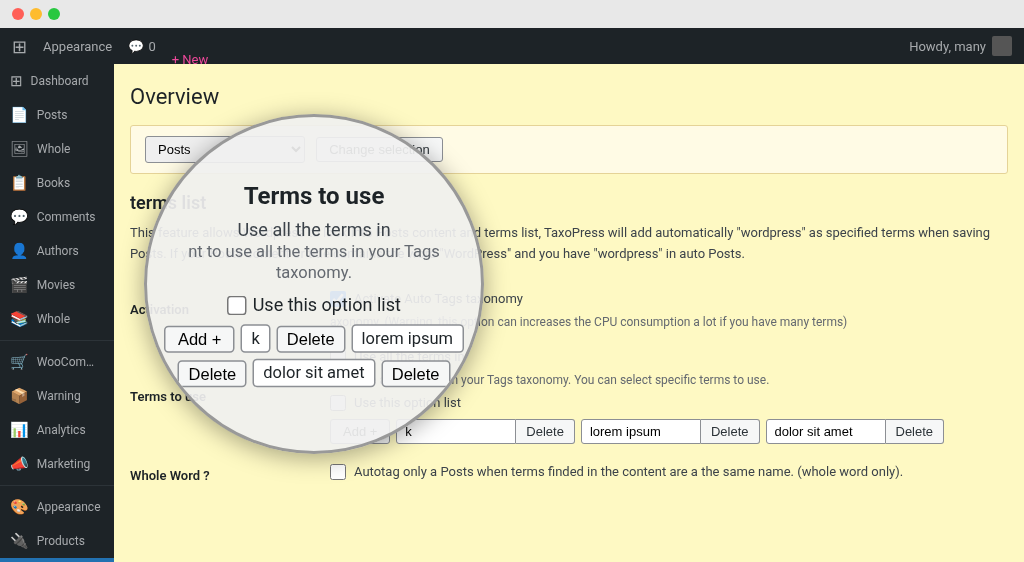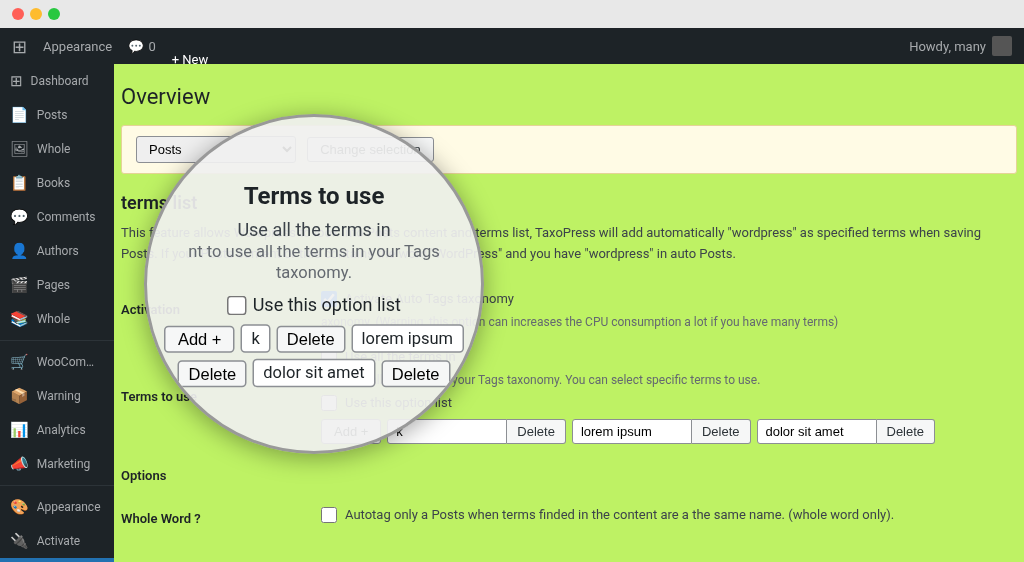--- a/index.html
+++ b/index.html
@@ -10,37 +10,37 @@
     .titlebar-btn { width: 12px; height: 12px; border-radius: 50%; border: none; cursor: pointer; }
     .btn-close { background: #ff5f57; }
     .btn-min { background: #febc2e; }
     .btn-max { background: #28c840; }
 
     
     .admin-bar { height: 36px; background: #1d2327; display: flex; align-items: center; padding: 0 12px; gap: 16px; flex-shrink: 0; color: #a7aaad; font-size: 13px; }
     .admin-bar .wp-logo { color: #a7aaad; font-size: 18px; }
     .admin-bar .site-name { color: #a7aaad; display: flex; align-items: center; gap: 4px; }
     .admin-bar .comments-link { display: flex; align-items: center; gap: 4px; color: #a7aaad; }
-    .admin-bar .new-link { color: #ffffff; margin-top: 27px; }
+    .admin-bar .new-link { color: #ec4899; margin-top: 27px; }
     .admin-bar .howdy { margin-left: auto; color: #a7aaad; display: flex; align-items: center; gap: 6px; }
     .admin-bar .avatar-sq { width: 20px; height: 20px; background: #555; border-radius: 2px; }
 
     
     .layout { display: flex; flex: 1; overflow: hidden; }
 
     
     .sidebar { width: 114px; background: #1d2327; flex-shrink: 0; overflow-y: auto; color: #a7aaad; font-size: 13px; }
     .sidebar-item { display: flex; align-items: center; gap: 8px; padding: 8px 10px; cursor: pointer; white-space: nowrap; overflow: hidden; }
     .sidebar-item.active { background: #2271b1; color: #fff; }
     .sidebar-item .icon { font-size: 15px; flex-shrink: 0; }
     .sidebar-item .label { font-size: 12px; overflow: hidden; text-overflow: ellipsis; }
     .sidebar-divider { height: 1px; background: #2c3338; margin: 4px 0; }
 
     
-    .main { flex: 1; overflow-y: auto; background: #bef264; padding: 20px 7px; position: relative; }
+    .main { flex: 1; overflow-y: auto; background: #fef9c3; padding: 20px 16px; position: relative; }
     .page-title { font-size: 22px; font-weight: 400; color: #1d2327; margin-bottom: 16px; }
 
     
     .notice-box { background: #fffbe5; border: 1px solid #e5d397; border-radius: 3px; padding: 10px 14px; margin-bottom: 18px; }
     .notice-box select { padding: 4px 8px; border: 1px solid #8c8f94; border-radius: 3px; font-size: 13px; min-width: 160px; }
     .notice-box .change-btn { margin-left: 8px; padding: 4px 12px; background: #f6f7f7; border: 1px solid #8c8f94; border-radius: 3px; font-size: 13px; cursor: pointer; color: #2c3338; }
 
     
     .section-title { font-size: 18px; font-weight: 600; color: #1d2327; margin-bottom: 10px; }
     .section-desc { color: #3c434a; margin-bottom: 16px; font-size: 13px; line-height: 1.6; }
@@ -113,21 +113,21 @@
     <div class="sidebar-item">
       <span class="icon">💬</span>
       <span class="label">Comments</span>
     </div>
     <div class="sidebar-item">
       <span class="icon">👤</span>
       <span class="label">Authors</span>
     </div>
     <div class="sidebar-item">
       <span class="icon">🎬</span>
-      <span class="label">Pages</span>
+      <span class="label">Movies</span>
     </div>
     <div class="sidebar-item">
       <span class="icon">📚</span>
       <span class="label">Whole</span>
     </div>
     <div class="sidebar-divider"></div>
     <div class="sidebar-item">
       <span class="icon">🛒</span>
       <span class="label">WooComme...</span>
     </div>
@@ -143,21 +143,21 @@
       <span class="icon">📣</span>
       <span class="label">Marketing</span>
     </div>
     <div class="sidebar-divider"></div>
     <div class="sidebar-item">
       <span class="icon">🎨</span>
       <span class="label">Appearance</span>
     </div>
     <div class="sidebar-item">
       <span class="icon">🔌</span>
-      <span class="label">Activate</span>
+      <span class="label">Products</span>
     </div>
     <div class="sidebar-item active">
       
       
     </div>
 
   </div>
 
   <div class="main">
     <h1 class="page-title">Overview</h1>
@@ -209,24 +209,20 @@
             <div class="term-item">
               <input class="term-input" type="text" value="lorem ipsum" style="">
               <button class="delete-btn">Delete</button>
             </div>
             <div class="term-item">
               <input class="term-input" type="text" value="dolor sit amet" style="">
               <button class="delete-btn">Delete</button>
             </div>
           </div>
         </td>
-      </tr>
-      <tr>
-        <th>Options</th>
-        <td></td>
       </tr>
       <tr>
         <th>Whole Word ?</th>
         <td>
           <div class="checkbox-row">
             <input type="checkbox" id="whole-word" style="">
             <label for="whole-word">Autotag only a Posts when terms finded in the content are a the same name. (whole word only).</label>
           </div>
         </td>
       </tr>

